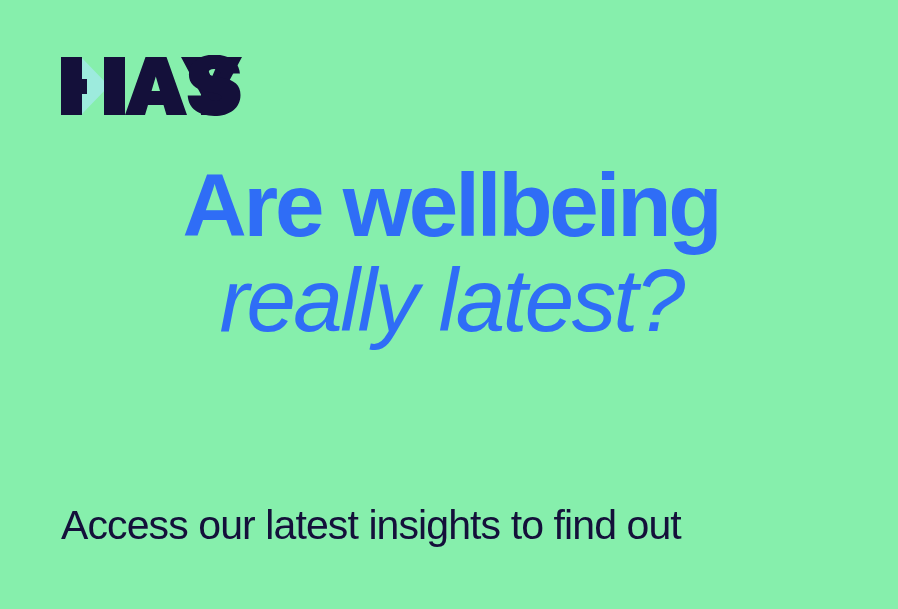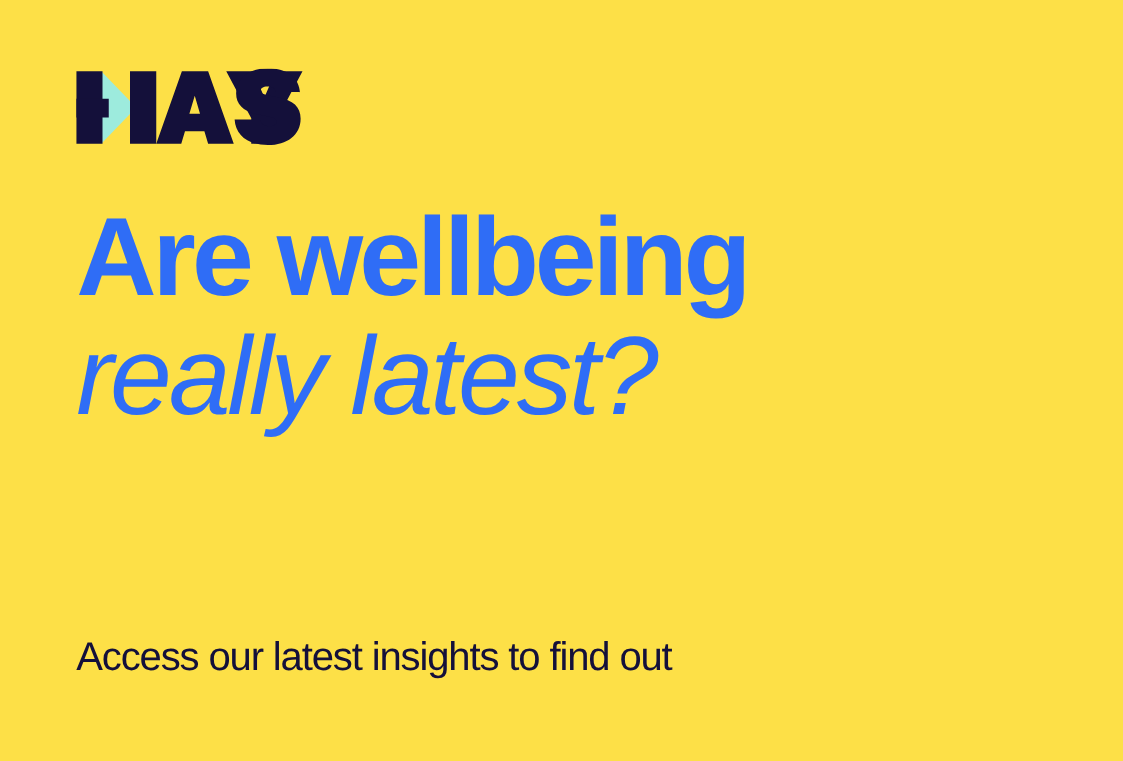--- a/index.html
+++ b/index.html
@@ -12,23 +12,24 @@
     height: 609px;
     overflow: hidden;
     font-family: "Liberation Sans", sans-serif;
     background: #f4f0ec;
   }
 
   .banner {
     position: relative;
     width: 898px;
     height: 609px;
-    background: #fde047;
+    background: #86efac;
     box-sizing: border-box;
     overflow: hidden;
+    text-align: center;
   }
 
   
   .logo {
     position: absolute;
     left: 61px;
     top: 55px;
     width: 192px;
     height: 62px;
     display: block;
@@ -59,21 +60,21 @@
     letter-spacing: -2.6px;
   }
 
   
   .subtitle {
     position: absolute;
     left: 61px;
     top: 500px;
     color: #14103a;
     font-family: "Liberation Sans", sans-serif;
-    font-size: 32px;
+    font-size: 41px;
     font-weight: 400;
     letter-spacing: -0.9px;
     line-height: 50px;
     white-space: nowrap;
   }
 </style>
 </head>
 <body>
 
 <div class="banner">

